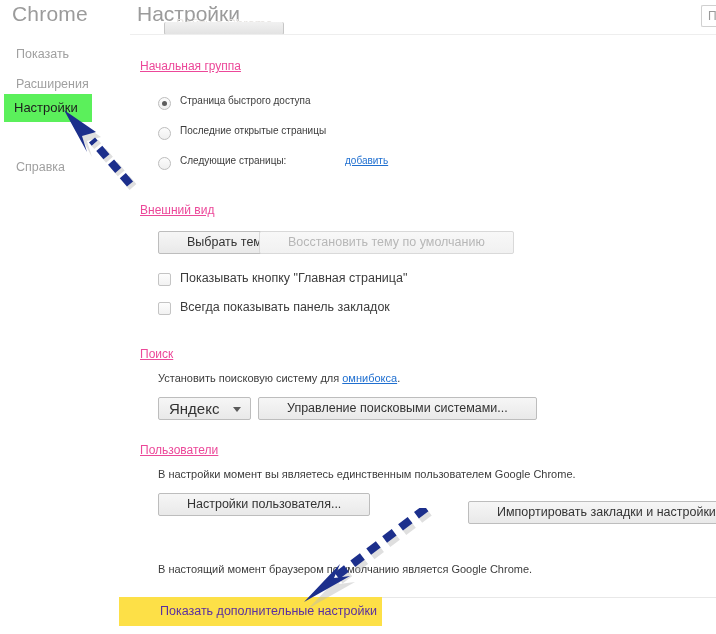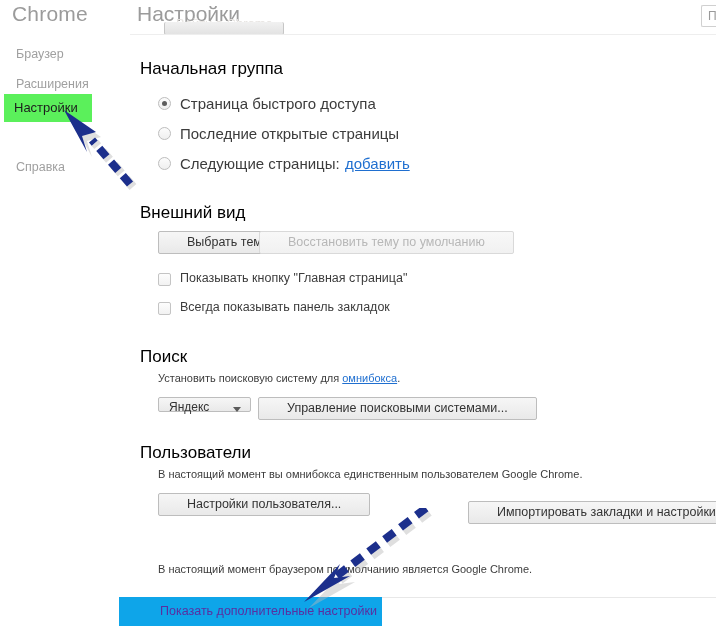--- a/index.html
+++ b/index.html
@@ -117,23 +117,24 @@
     left: 0;
     top: 34px;
     width: 586px;
     height: 1px;
     background: #eeeeee;
   }
 
   .section-title {
     position: absolute;
     left: 10px;
-    font-size: 17px;
-    color: #000000;
-    white-space: nowrap;
+    font-size: 12px;
+    color: #ec4899;
+    white-space: nowrap;
+    text-decoration: underline;
   }
   .row-text {
     position: absolute;
     font-size: 11px;
     color: #3c3c3c;
     white-space: nowrap;
   }
   a.link {
     color: #1f6fd0;
     text-decoration: underline;
@@ -161,21 +162,21 @@
     top: 3px;
     width: 5px;
     height: 5px;
     border-radius: 50%;
     background: #5d5d5d;
   }
   .radio-label {
     position: absolute;
     left: 22px;
     top: 0px;
-    font-size: 15px;
+    font-size: 10px;
     color: #3c3c3c;
     white-space: nowrap;
   }
 
   
   .check-row { position: absolute; left: 28px; height: 20px; }
   .checkbox {
     position: absolute;
     left: 0;
     top: 2px;
@@ -216,26 +217,26 @@
     border-color: #d9d9d9;
     background: linear-gradient(#f8f8f8, #f1f1f1);
   }
 
   
   #search-select {
     position: absolute;
     left: 28px;
     top: 397px;
     width: 93px;
-    height: 15px;
+    height: 23px;
     background: linear-gradient(#f6f6f6, #e9e9e9);
     border: 1px solid #bdbdbd;
     border-radius: 2px;
     box-sizing: border-box;
-    font-size: 12px;
+    font-size: 15px;
     color: #333;
     cursor: pointer;
   }
   #search-select .sel-label {
     position: absolute;
     left: 10px;
     top: 2px;
     white-space: nowrap;
   }
   #search-select .caret {
@@ -249,21 +250,21 @@
     border-top: 5px solid #5a5a5a;
   }
 
   
   #advanced-btn {
     position: absolute;
     left: -11px;
     top: 597px;
     width: 263px;
     height: 29px;
-    background: #0ea5e9;
+    background: #fde047;
     box-sizing: border-box;
   }
   #advanced-btn .adv-label {
     position: absolute;
     left: 41px;
     top: 7px;
     font-size: 12.5px;
     color: #5a2fa0;
     white-space: nowrap;
   }
@@ -282,21 +283,21 @@
     pointer-events: none;
   }
 </style>
 </head>
 <body>
 
 <div id="sidebar">
   <div id="brand">Chrome</div>
 
   <div class="nav-item" id="nav-history">
-    <span>Браузер</span>
+    <span>Показать</span>
   </div>
   <div class="nav-item" id="nav-ext">
     <span>Расширения</span>
   </div>
   <div class="nav-item selected" id="nav-settings">
     <span>Настройки</span>
   </div>
   <div class="nav-item" id="nav-help">
     <span>Справка</span>
   </div>
@@ -344,21 +345,21 @@
 
   <div class="row-text" style="left:28px; top:372px;"><span>Установить поисковую систему для </span><a class="link">омнибокса</a><span>.</span></div>
 
   <div id="search-select">
     <span class="sel-label">Яндекс</span>
     <span class="caret"></span>
   </div>
   <button class="btn" style="left:128px; top:397px;">Управление поисковыми системами...</button>
 
   <div class="section-title" style="top:443px;">Пользователи</div>
-  <div class="row-text" style="left:28px; top:468px;">В настоящий момент вы омнибокса единственным пользователем Google Chrome.</div>
+  <div class="row-text" style="left:28px; top:468px;">В настройки момент вы являетесь единственным пользователем Google Chrome.</div>
 
   <button class="btn" style="left:28px; top:493px;">Настройки пользователя...</button>
   <button class="btn" style="left:338px; top:469px;margin-top:32px;">Импортировать закладки и настройки</button>
 
   <div class="row-text" style="left:28px; top:563px;">В настоящий момент браузером по умолчанию является Google Chrome.</div>
 
   <div id="bottom-rule"></div>
   <div id="advanced-btn">
     <span class="adv-label">Показать дополнительные настройки</span>
   </div>

